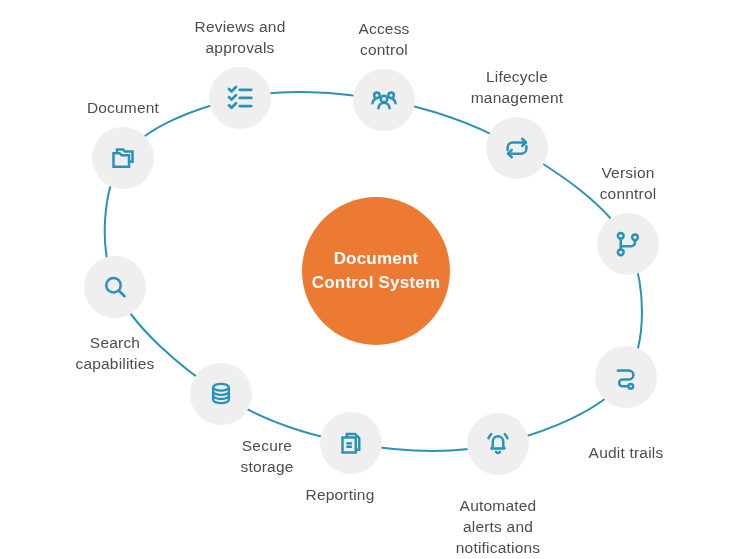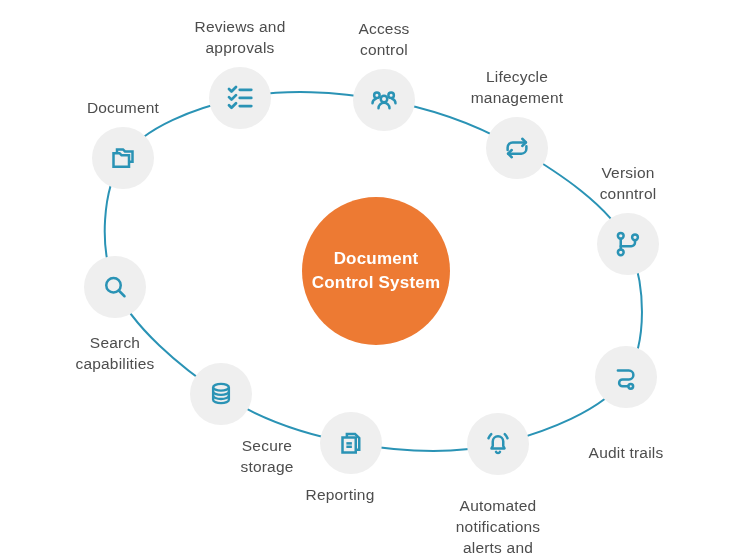--- a/index.html
+++ b/index.html
@@ -157,22 +157,22 @@
           <svg viewBox="0 0 24 24" fill="none" stroke="currentColor" stroke-width="2" stroke-linecap="round" stroke-linejoin="round">
     <path d="M6.8,15.5 L7.8,13.6 V10 a4.2,4.2 0 0 1 8.4,0 V13.6 L17.2,15.5 Z"></path>
     <path d="M10.4,18.3 a1.7,1.5 0 0 0 3.2,0"></path>
     <path d="M4.4,7.4 a8.6,8.6 0 0 1 2.2,-3.3"></path>
             <path d="M19.6,7.4 a8.6,8.6 0 0 0 -2.2,-3.3"></path>
           </svg>
         </span>
       </div>
       <div class="node-label" style="left: 498px; top: 495px; transform: translateX(-50%);">
         <div>Automated</div>
+        <div>alerts and</div>
         <div>notifications</div>
-        <div>alerts and</div>
       </div>
       <div class="node" style="left: 320px; top: 412px;">
         <span class="icon">
           <svg viewBox="0 0 24 24" fill="none" stroke="currentColor" stroke-width="2" stroke-linejoin="miter">
     <path d="M8.7,17.3 V4.7 h6.5 l3.4,3.4 v9.2 Z"></path>
     <rect x="5.2" y="7.6" width="10.6" height="12" fill="var(--node-fill)"></rect>
     <line x1="8.3" y1="12.3" x2="12.7" y2="12.3"></line>
             <line x1="8.3" y1="15" x2="12.7" y2="15"></line>
           </svg>
         </span>

